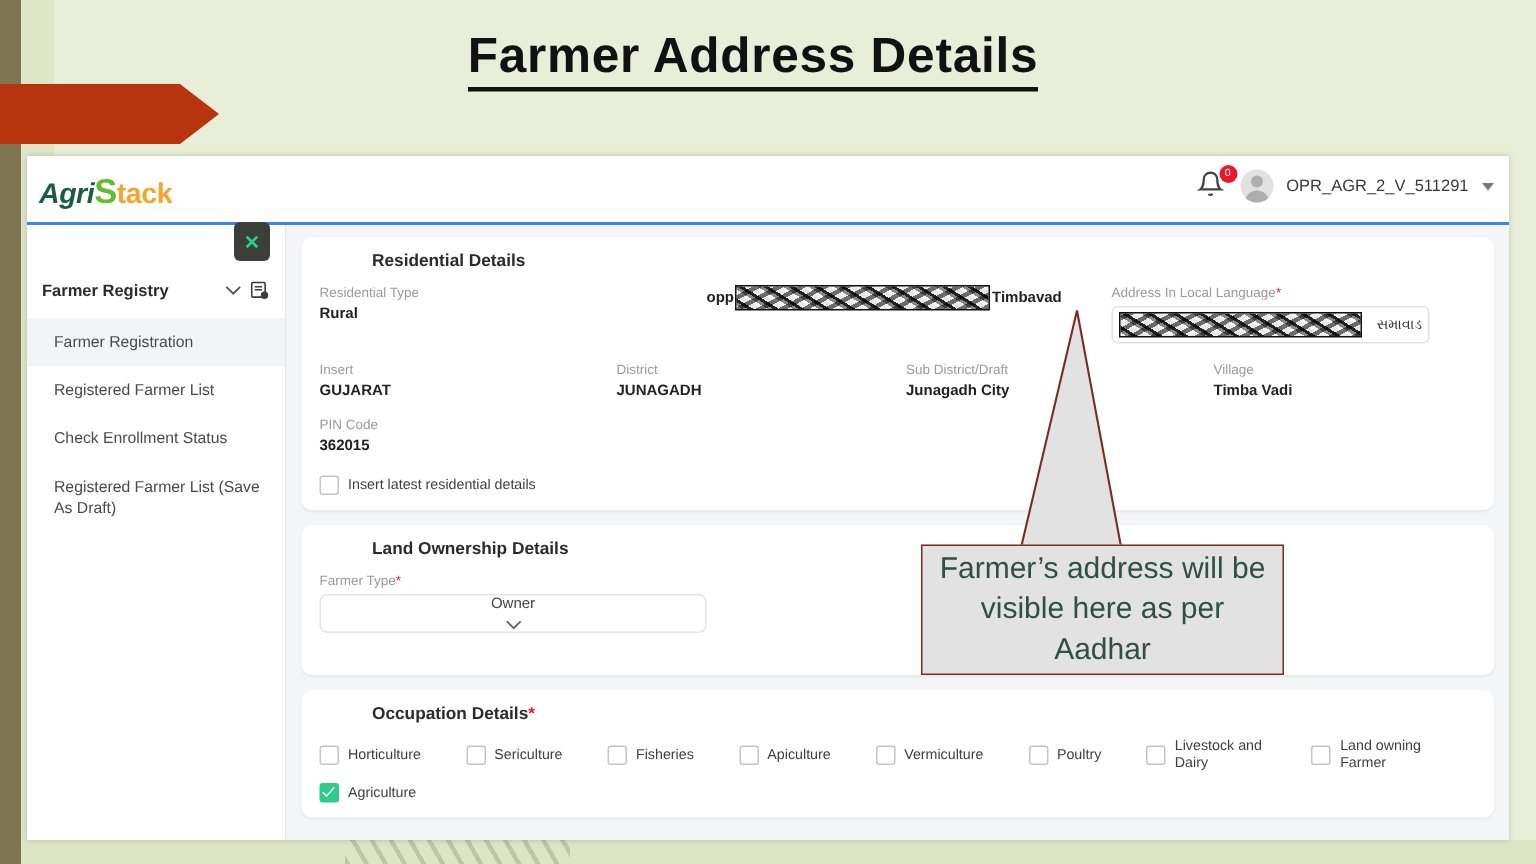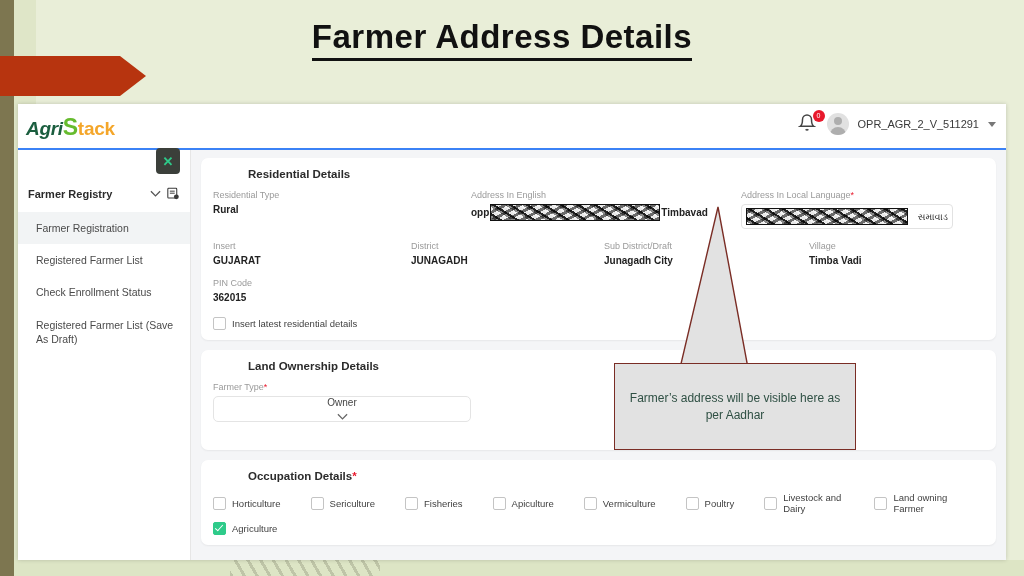--- a/index.html
+++ b/index.html
@@ -202,21 +202,21 @@
   .occ-item { display: flex; align-items: center; margin-right: 26px; }
   
   .callout {
     position: absolute; left: 614px; top: 363px;
     width: 240px; height: 85px;
     background: #e2e2e2; border: 1.6px solid #7a2d25;
     display: flex; align-items: center; justify-content: center;
     text-align: center; z-index: 30;
   }
   .callout-text {
-    font-size: 12px; color: #2f5044; line-height: 1.35; padding: 0 10px;
+    font-size: 20px; color: #2f5044; line-height: 1.35; padding: 0 10px;
   }
   .pointer { position: absolute; left: 0; top: 0; z-index: 29; pointer-events: none; }
 </style>
 </head>
 <body>
 
 <div id="slide">
 
   <div class="left-stripe"></div>
   <div class="left-stripe2"></div>
@@ -279,21 +279,20 @@
 
         <div class="card">
           <div class="card-title">Residential Details</div>
 
           <div class="grid4">
             <div class="col" style="flex:0 0 250px;">
               <div class="flabel">Residential Type</div>
               <div class="fvalue">Rural</div>
             </div>
             <div class="col" style="flex:0 0 262px;">
-              <div class="flabel">Address In English</div>
               <div class="addr-line">
                 <span>opp</span>
                 <span class="redact" style="width:168px;margin:0 1px;"></span>
                 <span>Timbavad</span>
               </div>
             </div>
             <div class="col" style="flex:0 0 240px;">
               <div class="flabel">
                 <span>Address In Local Language</span><span class="req">*</span>
               </div>

